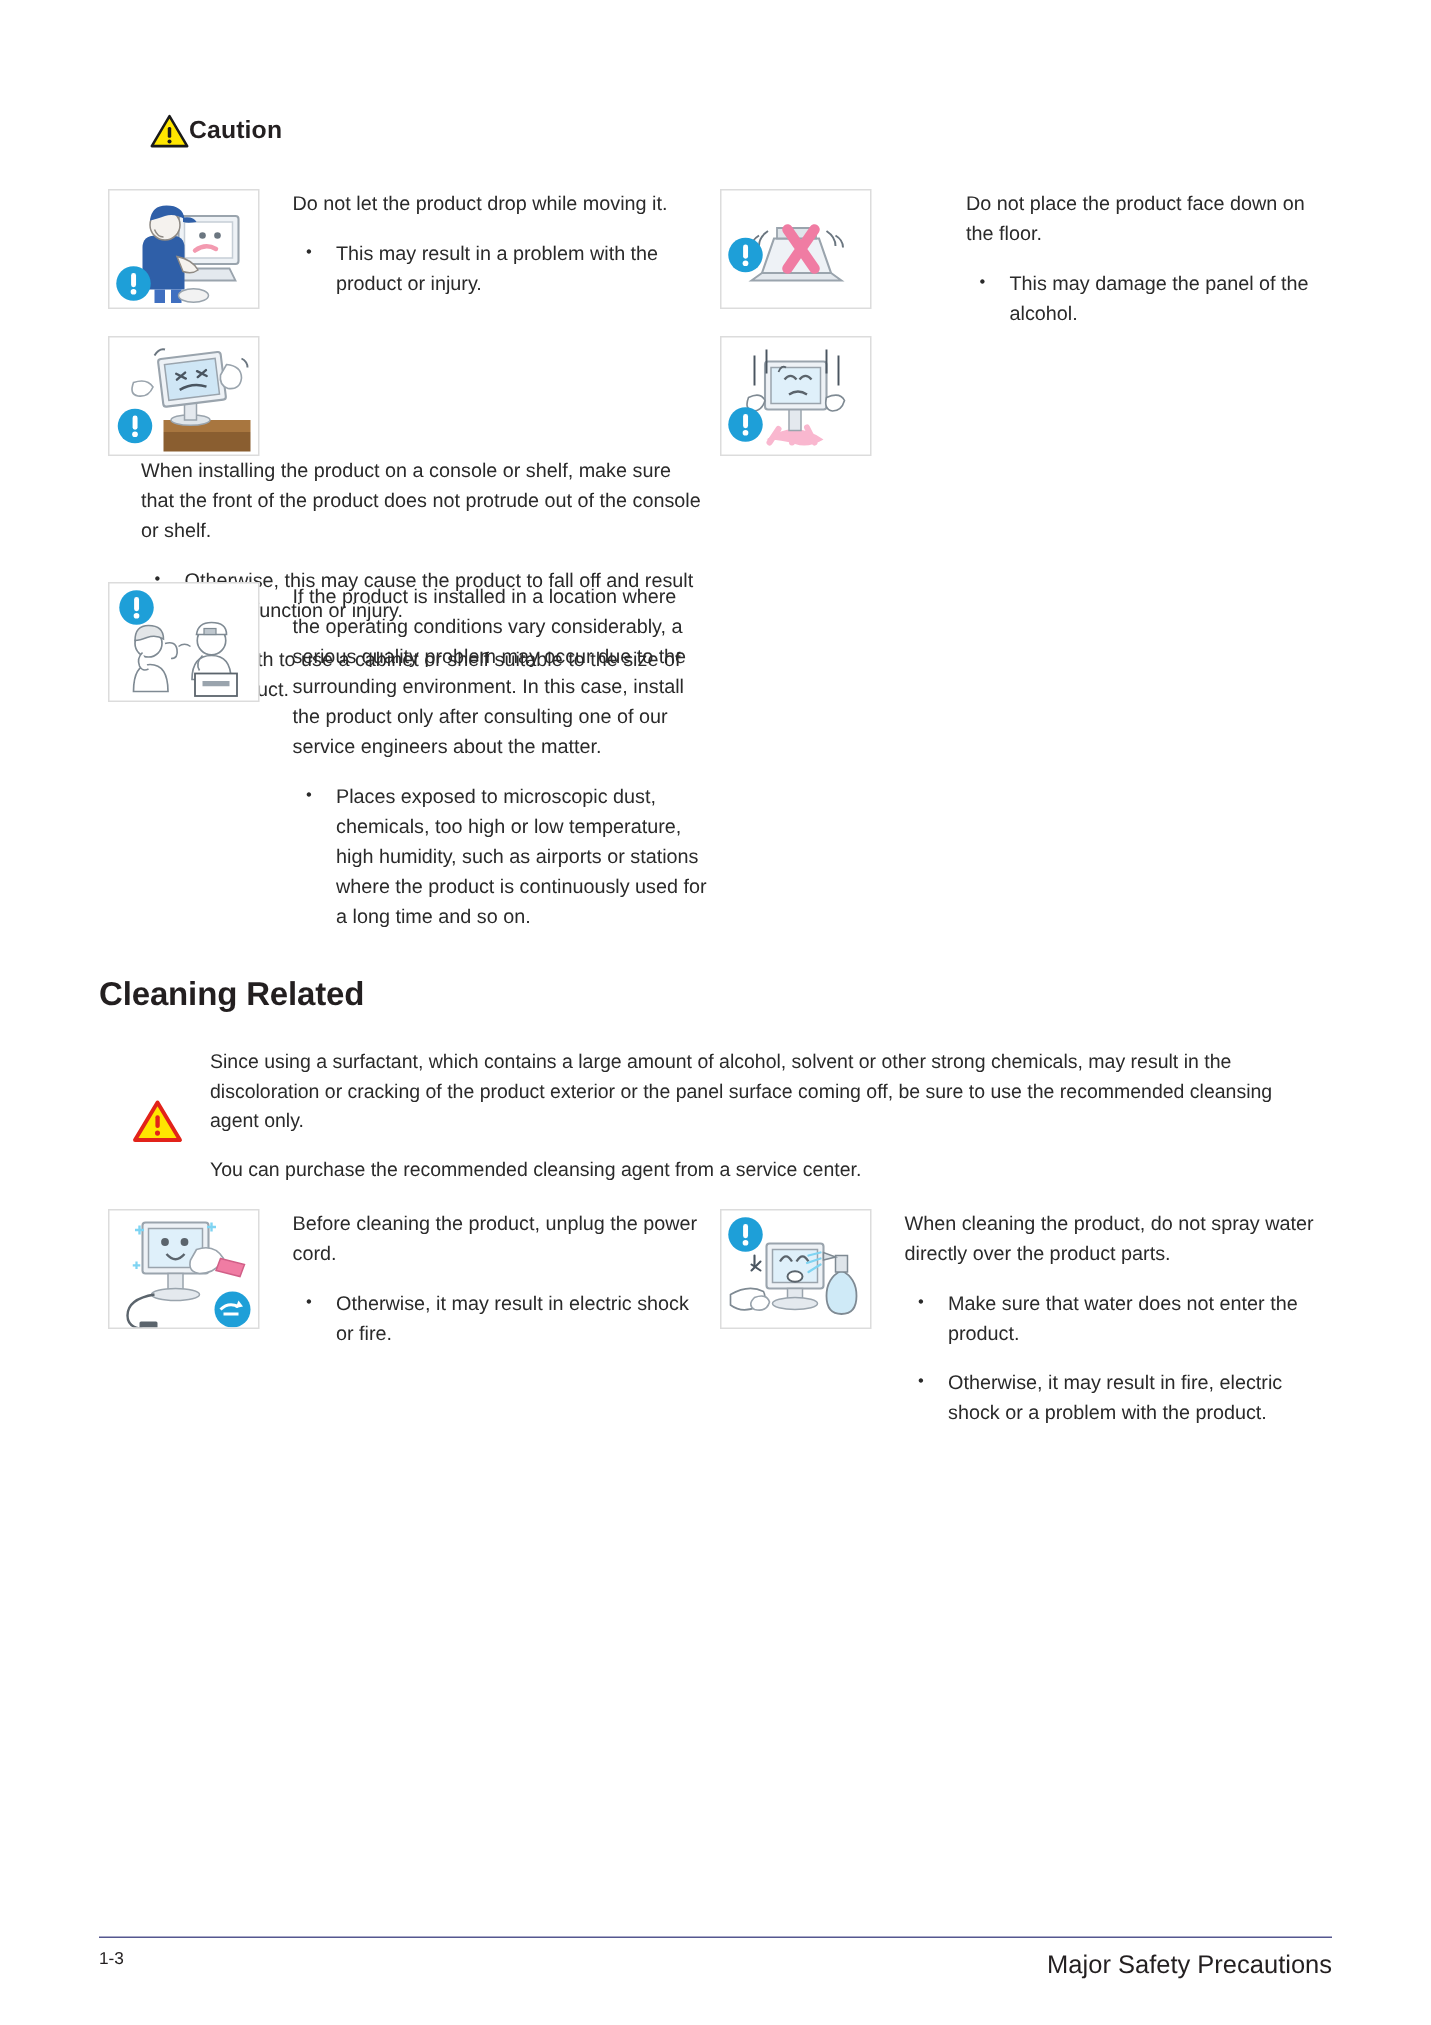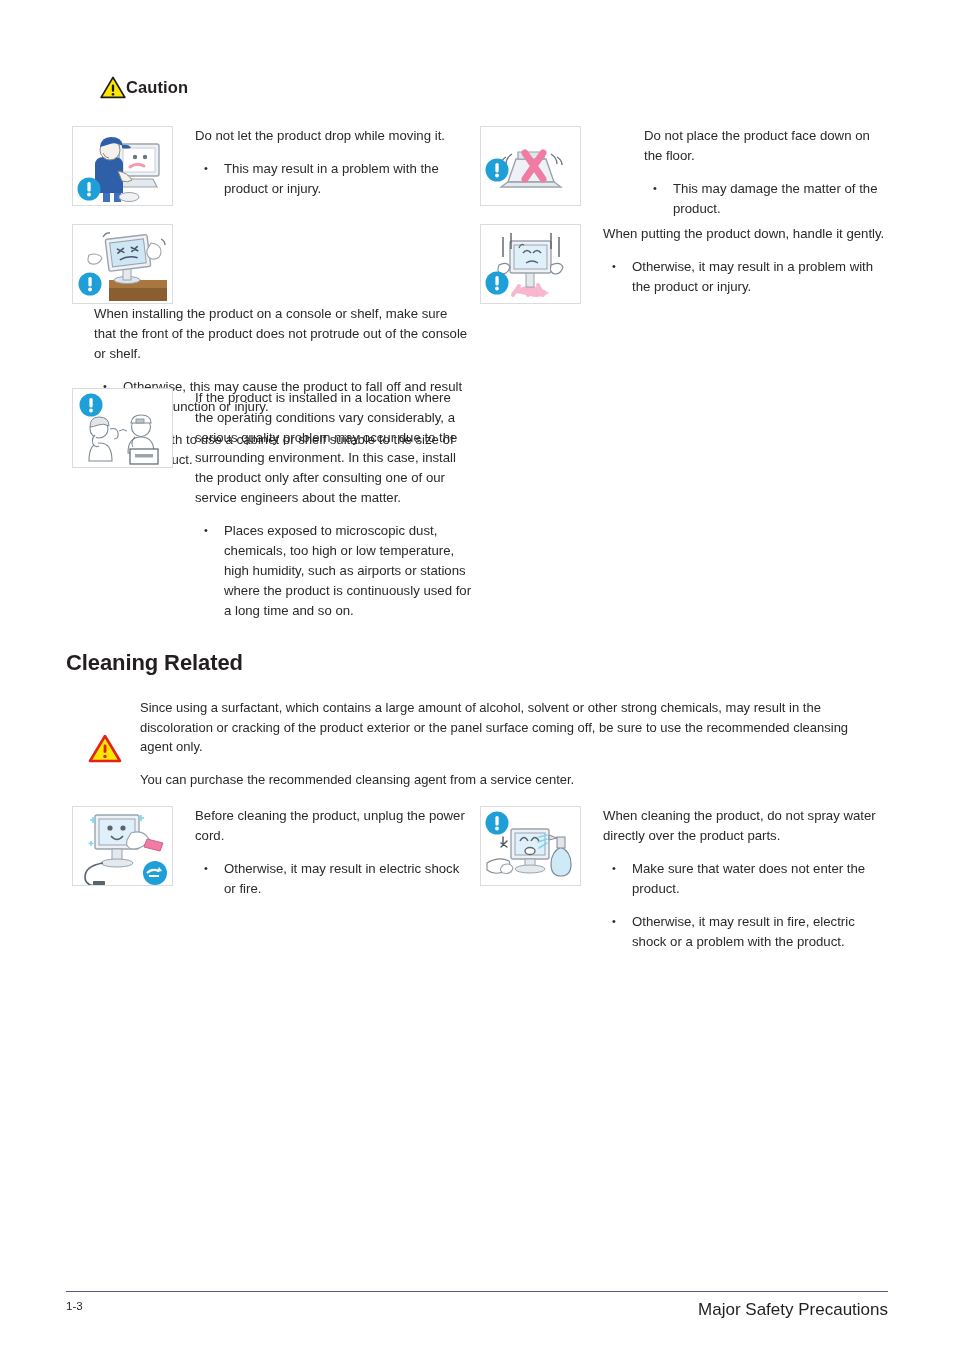--- a/index.html
+++ b/index.html
@@ -273,21 +273,21 @@
         <path d="M76 30 q5 3 5 8" stroke="#6b7680" stroke-width="1.3" fill="none"></path>
         <path d="M70 27 q6 4 6 10" stroke="#6b7680" stroke-width="1.3" fill="none"></path>
         <circle cx="16" cy="43" r="11.5" fill="#1e9fd8"></circle>
         <rect x="14.4" y="36" width="3.3" height="9.5" rx="1.6" fill="#ffffff"></rect>
         <circle cx="16" cy="48.5" r="1.9" fill="#ffffff"></circle>
       </svg>
     </div>
     <div class="txt">
       <p>Do not place the product face down on the floor.</p>
       <ul class="bullets">
-        <li>This may damage the matter of the product.</li>
+        <li>This may damage the panel of the alcohol.</li>
       </ul>
     </div>
   </div>
 
   <div class="col-right row" style="top:224px;">
     <div class="imgbox">
       <svg width="99" height="78" viewBox="0 0 99 78" aria-hidden="true">
 
         <path d="M30 68 q18 -14 38 0 q-10 6 -19 3 q-9 -3 -19 -3 z" fill="#f9b7cf"></path>
         <path d="M32 70 l6 -9 M47 70 l1 -11 M62 70 l-5 -10" stroke="#f9b7cf" stroke-width="4" stroke-linecap="round"></path>
@@ -304,26 +304,20 @@
         <path d="M18 40 q8 -4 11 2 q-2 7 -8 7 q-6 -1 -3 -9 z" fill="#ffffff" stroke="#7f8a93" stroke-width="1.1"></path>
         <path d="M70 40 q9 -4 12 2 q-2 7 -8 7 q-6 -1 -4 -9 z" fill="#ffffff" stroke="#7f8a93" stroke-width="1.1"></path>
 
         <path d="M22 12 v20 M30 8 v16" stroke="#4a5560" stroke-width="1.3"></path>
         <path d="M78 12 v20 M70 8 v16" stroke="#4a5560" stroke-width="1.3"></path>
 
         <circle cx="16" cy="58" r="11.5" fill="#1e9fd8"></circle>
         <rect x="14.4" y="51" width="3.3" height="9.5" rx="1.6" fill="#ffffff"></rect>
         <circle cx="16" cy="63.5" r="1.9" fill="#ffffff"></circle>
       </svg>
-    </div>
-    <div class="txt">
-      <p>When putting the product down, handle it gently.</p>
-      <ul class="bullets">
-        <li>Otherwise, it may result in a problem with the product or injury.</li>
-      </ul>
     </div>
   </div>
 
   <div class="section-title">Cleaning Related</div>
 
   <div class="warn-block">
     <div class="w-ico">
       <svg width="34" height="30" viewBox="0 0 34 30" aria-hidden="true">
         <path d="M17 2 L32 27 L2 27 Z" fill="#ffe600" stroke="#e2231a" stroke-width="2.6" stroke-linejoin="round"></path>
         <rect x="15.6" y="10.5" width="2.9" height="8.5" rx="1.4" fill="#e2231a"></rect>

